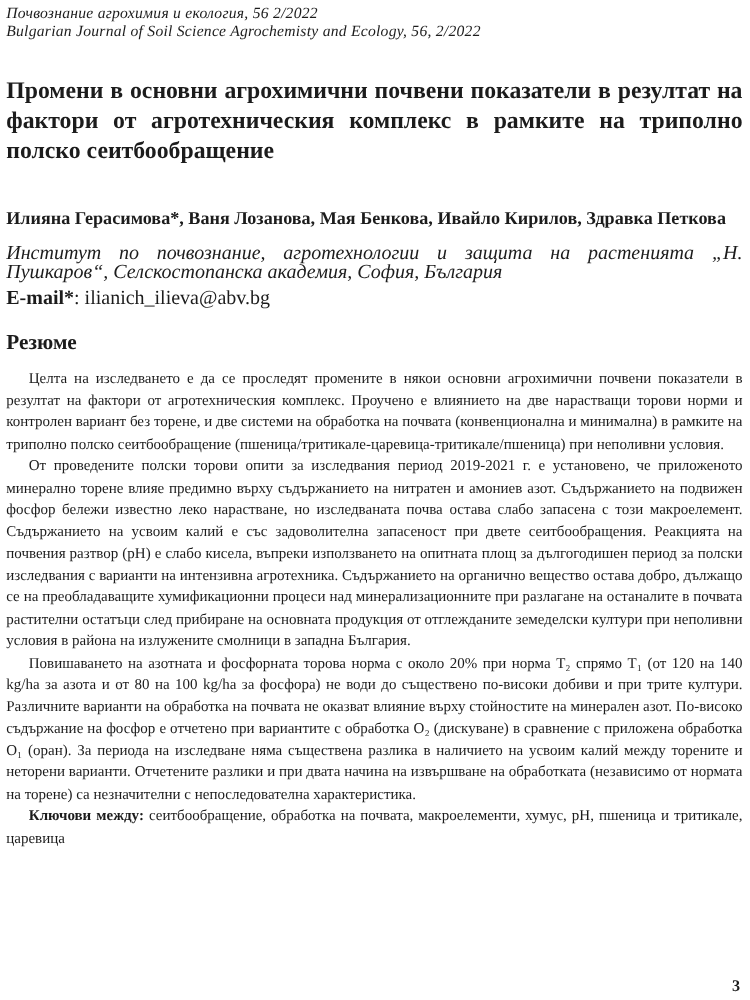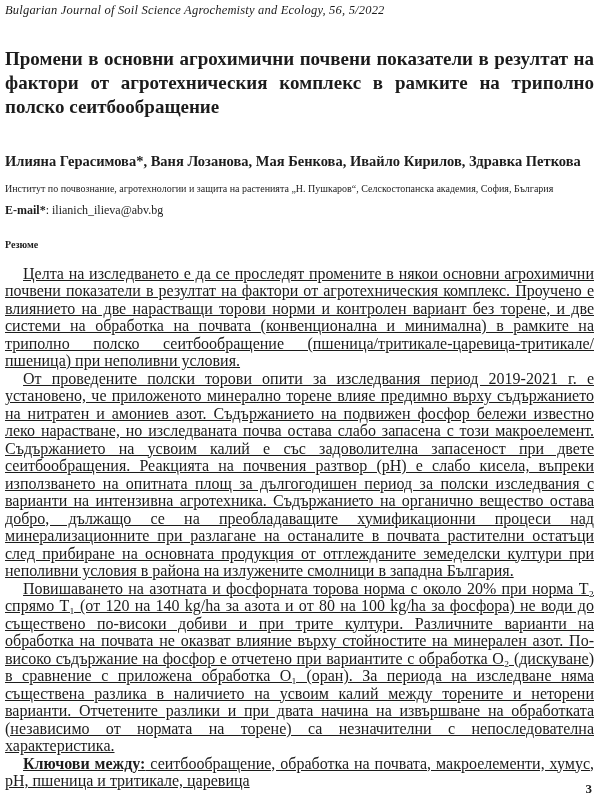--- a/index.html
+++ b/index.html
@@ -32,61 +32,62 @@
     text-align: justify;
   }
   .authors {
     margin-top: 32px;
     font-size: 14.5px;
     font-weight: bold;
     line-height: 21px;
   }
   .affiliation {
     margin-top: 9px;
-    font-size: 10px;
+    font-style: italic;
+    font-size: 16px;
     line-height: 15px;
     text-align: justify;
   }
   .email-line {
     margin-top: 6px;
-    font-size: 12px;
+    font-size: 16px;
     line-height: 16px;
   }
   .email-label { font-weight: bold; }
   .abstract-heading {
     margin-top: 18px;
-    font-size: 10px;
+    font-size: 17px;
     font-weight: bold;
     line-height: 17px;
   }
   .abstract p {
     margin: 0;
-    font-size: 16px;
+    font-size: 12px;
     line-height: 17.5px;
     text-align: justify;
     text-indent: 18px;
-    text-decoration: underline;
   }
   .abstract p.first { margin-top: 12px; }
   .keywords-label { font-weight: bold; }
   .page-number {
     position: absolute;
     right: 8px;
     bottom: 3px;
     font-size: 13px;
     font-weight: bold;
   }
 </style>
 </head>
 <body>
 
 <div class="page">
 
   <div class="journal-header">
-    <div class="journal-line">Bulgarian Journal of Soil Science Agrochemisty and Ecology, 56, 5/2022</div>
+    <div class="journal-line">Почвознание агрохимия и екология, 56 2/2022</div>
+    <div class="journal-line">Bulgarian Journal of Soil Science Agrochemisty and Ecology, 56, 2/2022</div>
   </div>
 
   <h1 class="article-title" style="margin-bottom:0;">Промени в основни агрохимични почвени показатели в резултат на фактори от агротехническия комплекс в рамките на триполно полско сеитбообращение</h1>
 
   <div class="authors">Илияна Герасимова*, Ваня Лозанова, Мая Бенкова, Ивайло Кирилов, Здравка Петкова</div>
 
   <div class="affiliation">Институт по почвознание, агротехнологии и защита на растенията „Н. Пушкаров“, Селскостопанска академия, София, България</div>
 
   <div class="email-line">
     <span class="email-label">E-mail*</span><span>: ilianich_ilieva@abv.bg</span>

